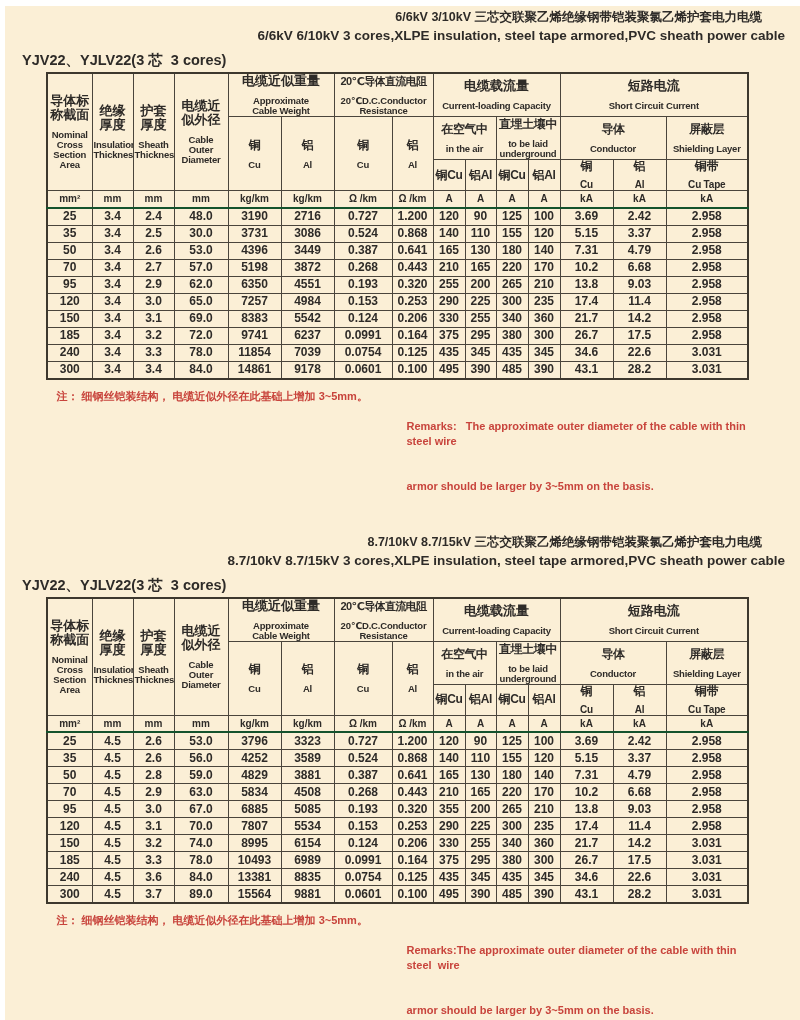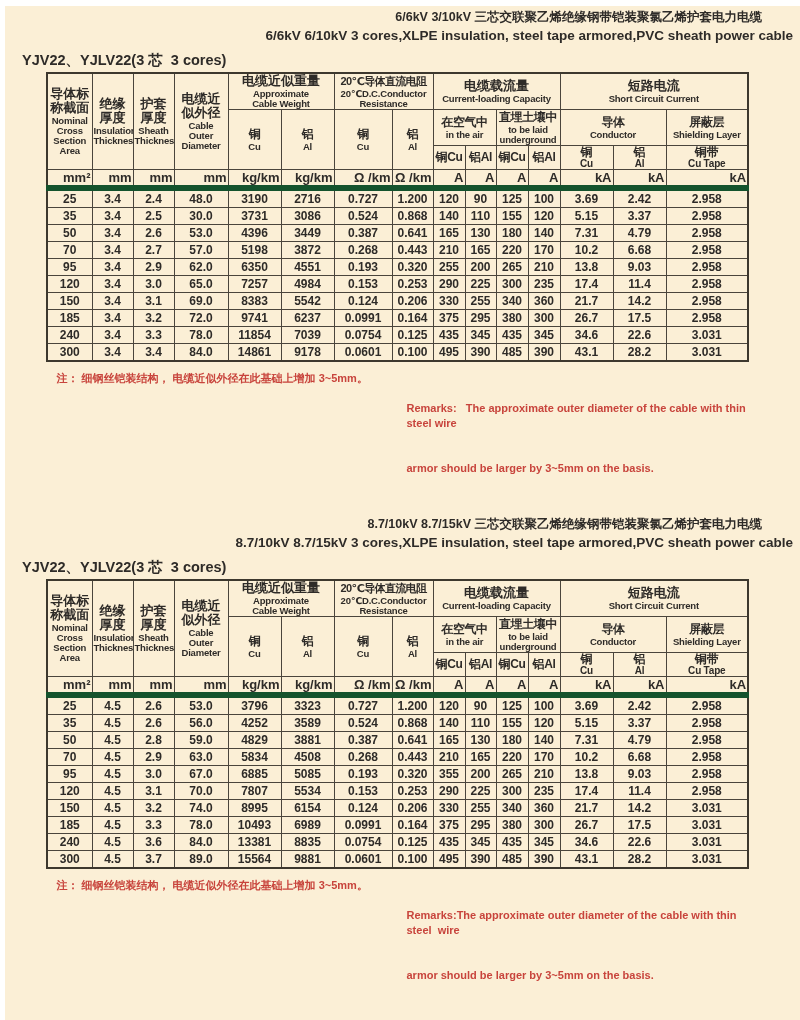--- a/index.html
+++ b/index.html
@@ -9,41 +9,41 @@
     font-family:"Liberation Sans","DejaVu Sans",sans-serif;
     color:#2e2b28;
     position:relative;
     overflow:hidden;
   }
   .edge-top{position:absolute;top:0;left:0;width:800px;height:6px;background:#ffffff;}
   .edge-left{position:absolute;top:0;left:0;width:5px;height:1020px;background:#ffffff;}
   .content{position:relative;padding-top:9px;}
 
   .title-zh{text-align:right;padding-right:38px;font-weight:bold;font-size:12.5px;line-height:16px;}
-  .title-en{text-align:right;padding-right:7px;font-weight:bold;font-size:13.5px;line-height:17px;margin-top:2px;}
+  .title-en{text-align:right;padding-right:15px;font-weight:bold;font-size:13.5px;line-height:17px;margin-top:2px;}
   .model{margin:7px 0 2px 22px;font-weight:bold;font-size:14.5px;white-space:pre-wrap;}
 
   table{
     margin-left:46px;border-collapse:collapse;table-layout:fixed;width:701px;
     border:2px solid #3d382e;
   }
   th,td{border:1px solid #4a453c;text-align:center;vertical-align:middle;padding:0 1px;overflow:hidden;}
   col.c1{width:45px}col.c2{width:41px}col.c3{width:41px}col.c4{width:54px}
   col.c5{width:53px}col.c6{width:53px}col.c7{width:58px}col.c8{width:41px}
   col.c9{width:32px}col.c10{width:31px}col.c11{width:32px}col.c12{width:32px}
   col.c13{width:53px}col.c14{width:53px}col.c15{width:82px}
 
   tr.ha{height:36px}
   tr.hb{height:36px}
   tr.hc{height:23px}
   tr.hu{height:17px}
-  tr.hu th{font-size:13px;font-weight:bold;border-bottom:6px solid #14532d;text-align:right;}
+  tr.hu th{font-size:10px;font-weight:bold;border-bottom:2px solid #14532d;}
 
   .zh{display:block;font-size:13px;font-weight:bold;line-height:14px;white-space:pre-line;}
-  .en{display:block;font-size:9.5px;font-weight:bold;line-height:10px;white-space:pre-line;margin-top:1px;letter-spacing:-0.2px;}
+  .en{display:block;font-size:9.5px;font-weight:bold;line-height:10px;white-space:pre-line;margin-top:8px;letter-spacing:-0.2px;}
   .rz .zh{font-size:11px;letter-spacing:-0.6px;}
   tr.hb .zh{font-size:12px;letter-spacing:-0.4px;}
   tr.hc .zh{font-size:12px;line-height:12px;}
   tr.hc .en{font-size:10px;}
   th.inl{font-size:12px;font-weight:bold;letter-spacing:-0.3px;}
 
   tbody td{font-size:12px;font-weight:bold;height:16px;line-height:13px;}
 
   .remarks{
     display:flex;justify-content:center;

